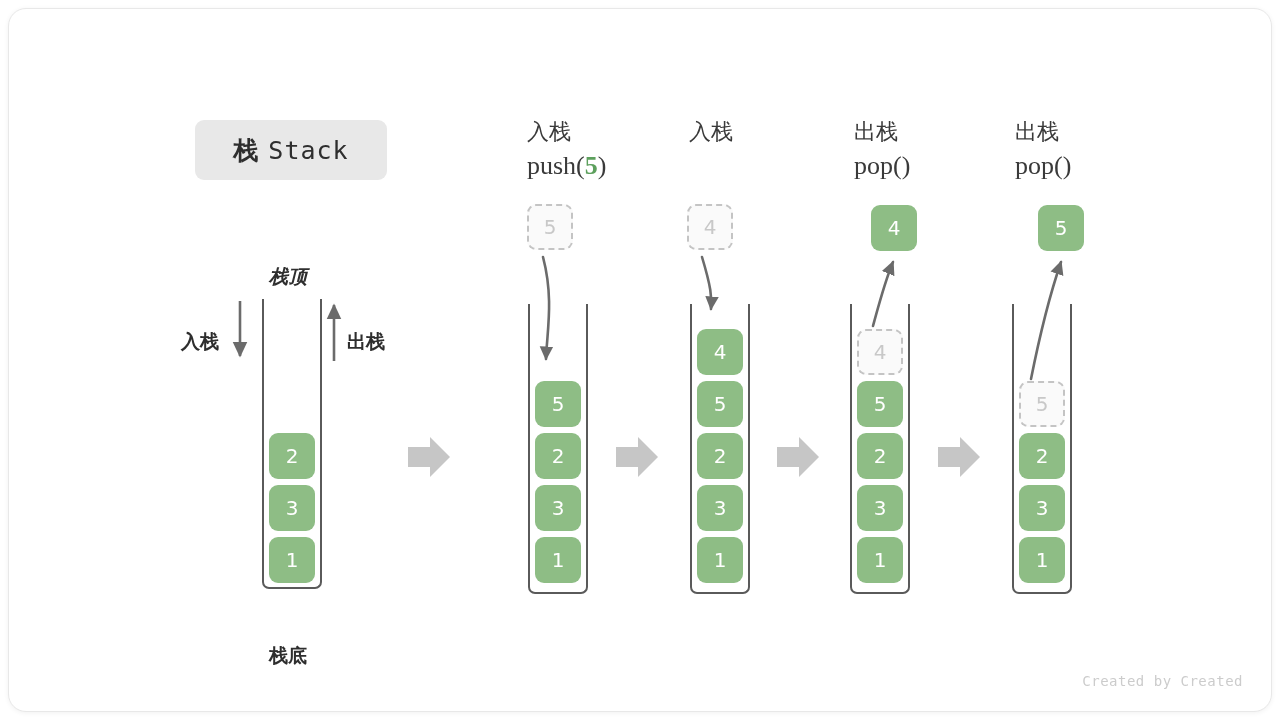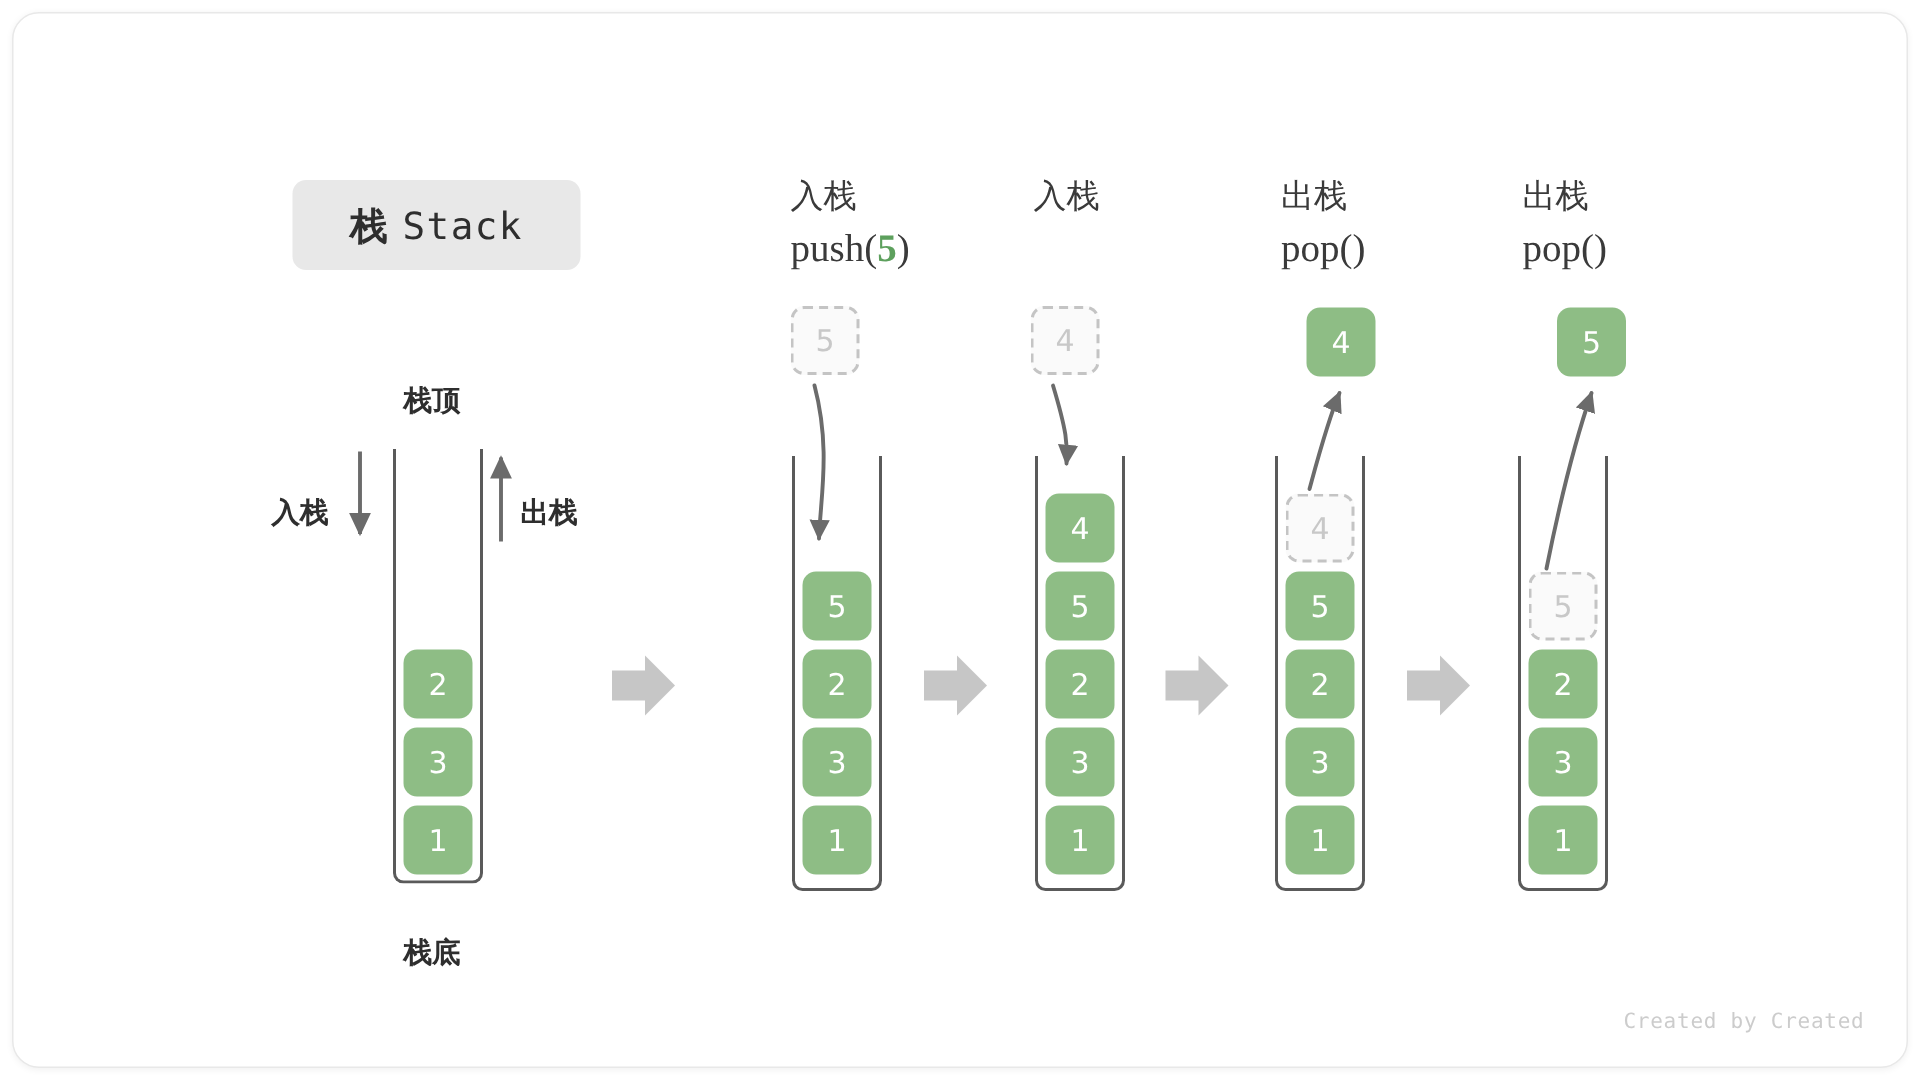--- a/index.html
+++ b/index.html
@@ -143,27 +143,27 @@
 </head>
 <body>
 
 <div id="card">
 
   <div id="title-badge">
     <span class="cn">栈</span>
     <span class="en">Stack</span>
   </div>
 
-  <div class="cn-label" style="left:260px; top:245px;">栈顶</div>
+  <div class="cn-label" style="left:260px; top:255px;font-style:italic;">栈顶</div>
 
   <div class="cn-label" style="left:172px; top:320px;">入栈</div>
 
   <div class="cn-label" style="left:338px; top:320px;">出栈</div>
 
-  <div class="cn-label" style="left:260px; top:613px;">栈底</div>
+  <div class="cn-label" style="left:260px; top:634px;">栈底</div>
 
   <div class="stack-col">
     <div class="stack-box" style="left:253px; top:290px;"></div>
     <div class="cell filled" style="left:260px; top:424px;">2</div>
     <div class="cell filled" style="left:260px; top:476px;">3</div>
     <div class="cell filled" style="left:260px; top:528px;">1</div>
   </div>
 
   <div class="col-header" style="left:518px; top:106px;">
     <span class="op-cn">入栈</span>

